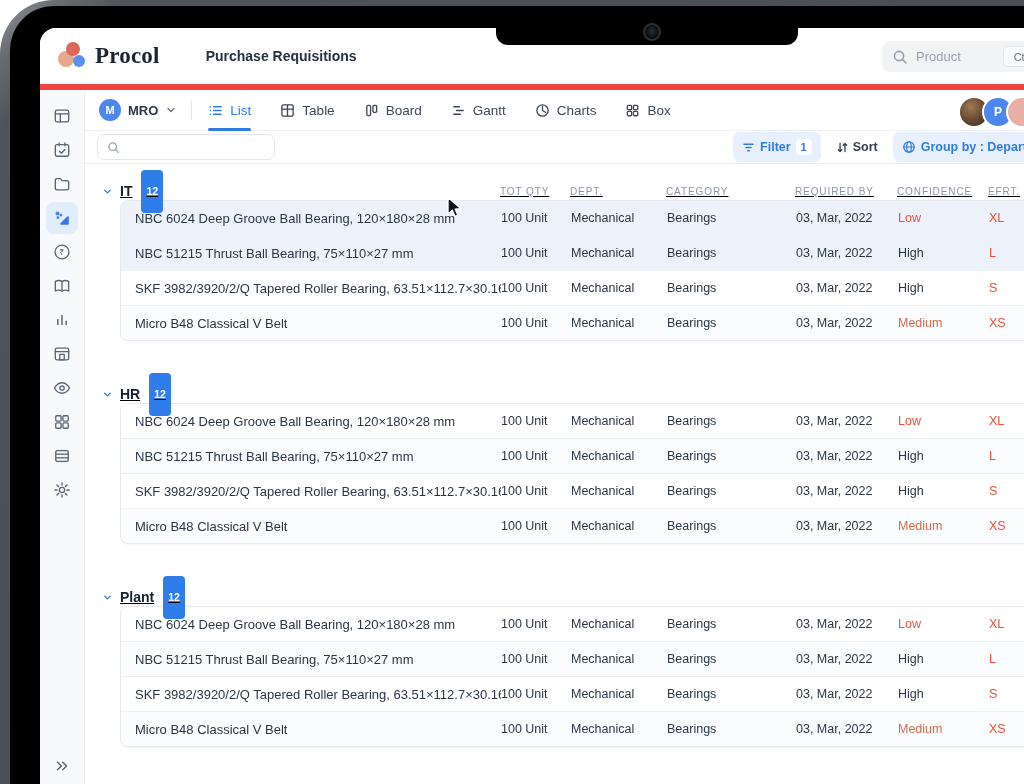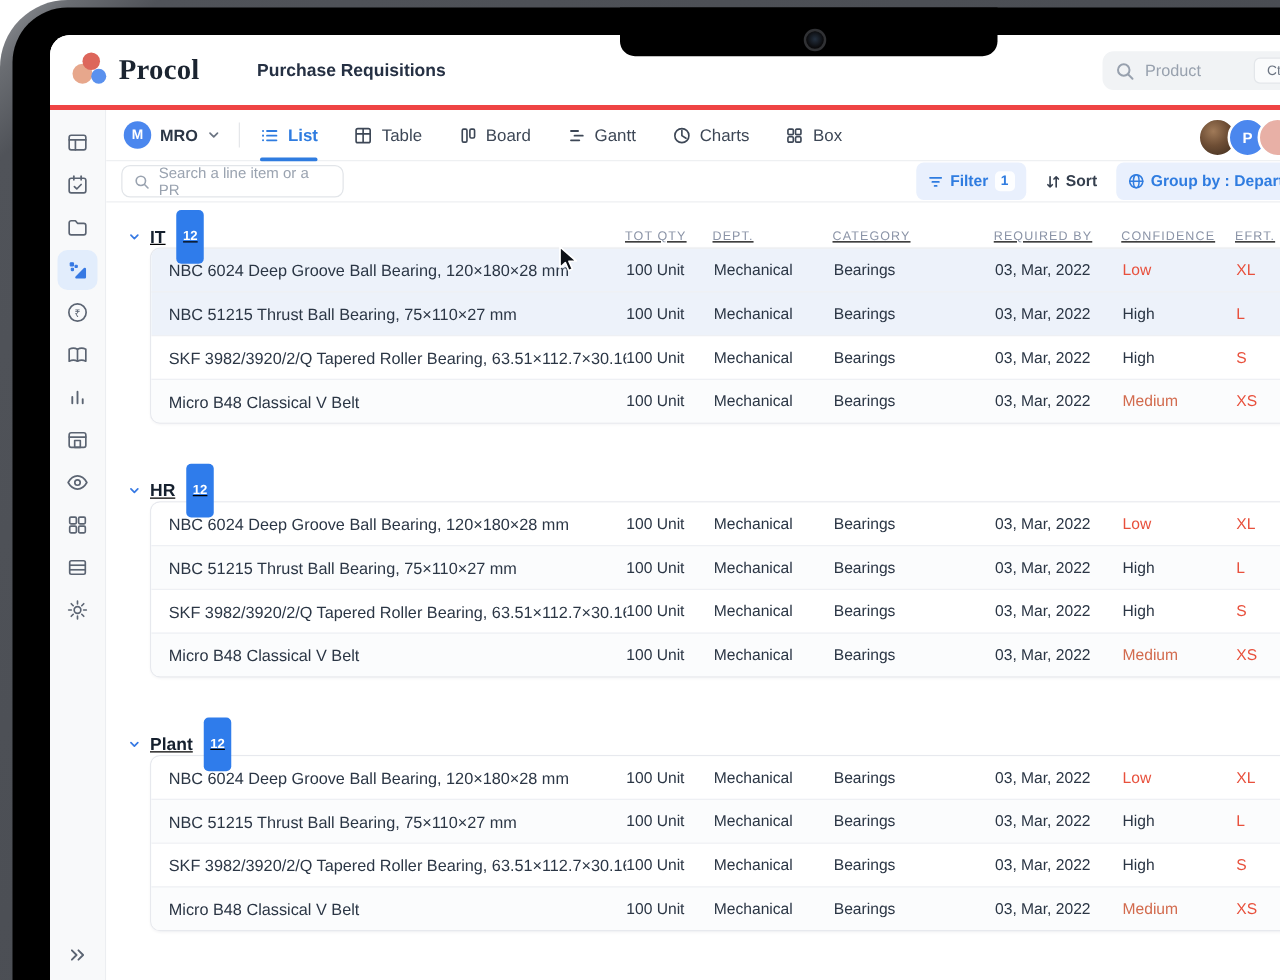--- a/index.html
+++ b/index.html
@@ -4,21 +4,21 @@
 <style>
   html,body{margin:0;padding:0;background:#fff;}
   .stage{position:relative;width:1024px;height:784px;overflow:hidden;font-family:"Liberation Sans",sans-serif;}
   
   .frame-gray{position:absolute;inset:0;background:linear-gradient(135deg,#97999e 0px,#6a6d72 40px,#505359 90px,#45484e 100%);border-top-left-radius:54px;}
   .frame-black{position:absolute;top:6px;left:10px;right:0;bottom:0;background:#000;border-top-left-radius:44px;}
   .screen{position:absolute;top:28px;left:40px;right:0;bottom:0;background:#fff;border-top-left-radius:16px;overflow:hidden;}
   .notch{position:absolute;left:496px;top:6px;width:302px;height:39px;background:#000;border-radius:0 0 12px 12px;z-index:6;}
   .camera{position:absolute;left:147px;top:17px;width:14px;height:14px;border-radius:50%;border:2px solid #303134;background:radial-gradient(circle at 50% 45%,#24303f 0%,#0b0b0d 65%);}
   
-  .app-header{position:relative;height:56px;display:flex;align-items:center;padding-left:18px;border-bottom:4px solid #ef4444;background:#fff;}
+  .app-header{position:relative;height:56px;display:flex;align-items:center;padding-left:18px;border-bottom:6px solid #ef4444;background:#fff;}
   .logo-dots{position:relative;width:30px;height:30px;flex:0 0 auto;}
   .logo-dots i{position:absolute;border-radius:50%;}
   .dot-red{width:14px;height:14px;left:8px;top:1px;background:#dd665b;}
   .dot-peach{width:16px;height:16px;left:0;top:10px;background:#e7a78c;}
   .dot-blue{width:12px;height:12px;left:15px;top:14px;background:#5a91ee;}
   .brand-name{font-family:"Liberation Serif",serif;font-weight:700;font-size:23px;color:#1b2430;margin-left:7px;letter-spacing:.2px;}
   .page-title{margin-left:46px;font-size:14px;font-weight:700;color:#253043;}
   .top-search{position:absolute;left:842px;top:13px;width:180px;height:31px;background:#f1f3f5;border-radius:9px;display:flex;align-items:center;padding:0 10px;box-sizing:border-box;color:#98a1ae;}
   .top-search .ph{font-size:13px;margin-left:8px;}
   .kbd{position:absolute;left:121px;top:5px;height:21px;min-width:36px;background:#fafbfc;border:1px solid #e3e6ea;border-radius:5px;font-size:11px;color:#6b7482;display:flex;align-items:center;justify-content:center;padding:0 5px;box-sizing:border-box;}
@@ -31,21 +31,21 @@
   .expand-btn{margin-bottom:14px;color:#5b6472;}
   .main{flex:1;min-width:0;background:#fff;position:relative;}
   
   .tabbar{height:40px;display:flex;align-items:center;padding-left:14px;border-bottom:1px solid #eef0f2;position:relative;}
   .ws{display:flex;align-items:center;gap:7px;}
   .ws-avatar{width:22px;height:22px;border-radius:50%;background:#4b87ee;color:#fff;font-size:11px;font-weight:700;display:flex;align-items:center;justify-content:center;}
   .ws-name{font-size:13px;font-weight:700;color:#2b3645;}
   .ws-chev{color:#6b7482;display:flex;}
   .vdiv{width:1px;height:20px;background:#e5e7ea;margin:0 16px 0 14px;}
   .tab{position:relative;display:flex;align-items:center;gap:7px;font-size:13.5px;font-weight:500;color:#3d4756;margin-right:29px;height:40px;}
-  .tab.active{color:#2f7ce0;font-weight:700;}
+  .tab.active{color:#2f7ce0;font-weight:400;}
   .tab.active::after{content:"";position:absolute;left:0;right:0;bottom:-1px;height:3px;border-radius:3px;background:#2f7ce0;}
   .avatar-stack{position:absolute;right:-14px;top:6px;display:flex;}
   .av{width:28px;height:28px;border-radius:50%;border:2px solid #fff;margin-left:-8px;display:flex;align-items:center;justify-content:center;font-size:12px;font-weight:700;color:#fff;}
   .av-photo{background:radial-gradient(circle at 38% 32%,#a07a58 0%,#6e4e35 45%,#3c2b1d 100%);}
   .av-blue{background:#4b87ee;}
   .av-pink{background:#e8b0a6;}
   
   .toolbar{height:32px;display:flex;align-items:center;padding:0 0 0 12px;border-bottom:1px solid #eef0f2;overflow:hidden;}
   .line-search{width:178px;height:26px;border:1px solid #e2e5e9;border-radius:7px;display:flex;align-items:center;gap:7px;padding:0 9px;box-sizing:border-box;color:#9aa3b0;background:#fff;}
   .line-search .ph{font-size:12px;}
@@ -284,21 +284,20 @@
         </div>
 
         <div class="toolbar">
           <div class="line-search">
             <span>
                 <svg width="13" height="13" viewBox="0 0 16 16" fill="none" stroke="#9aa3b0" stroke-width="1.6" stroke-linecap="round">
                   <circle cx="7" cy="7" r="4.6"></circle>
                   <line x1="10.6" y1="10.6" x2="14" y2="14"></line>
                 </svg>
               </span>
-            <span class="ph">Search a line item or a PR</span>
           </div>
           <div class="tool-spacer"></div>
           <div class="pill">
             <span>
                 <svg width="13" height="13" viewBox="0 0 16 16" fill="none" stroke="currentColor" stroke-width="1.7" stroke-linecap="round">
                   <line x1="2.5" y1="4" x2="13.5" y2="4"></line>
                   <line x1="4.8" y1="8" x2="11.2" y2="8"></line>
                   <line x1="7" y1="12" x2="9" y2="12"></line>
                 </svg>
               </span>

